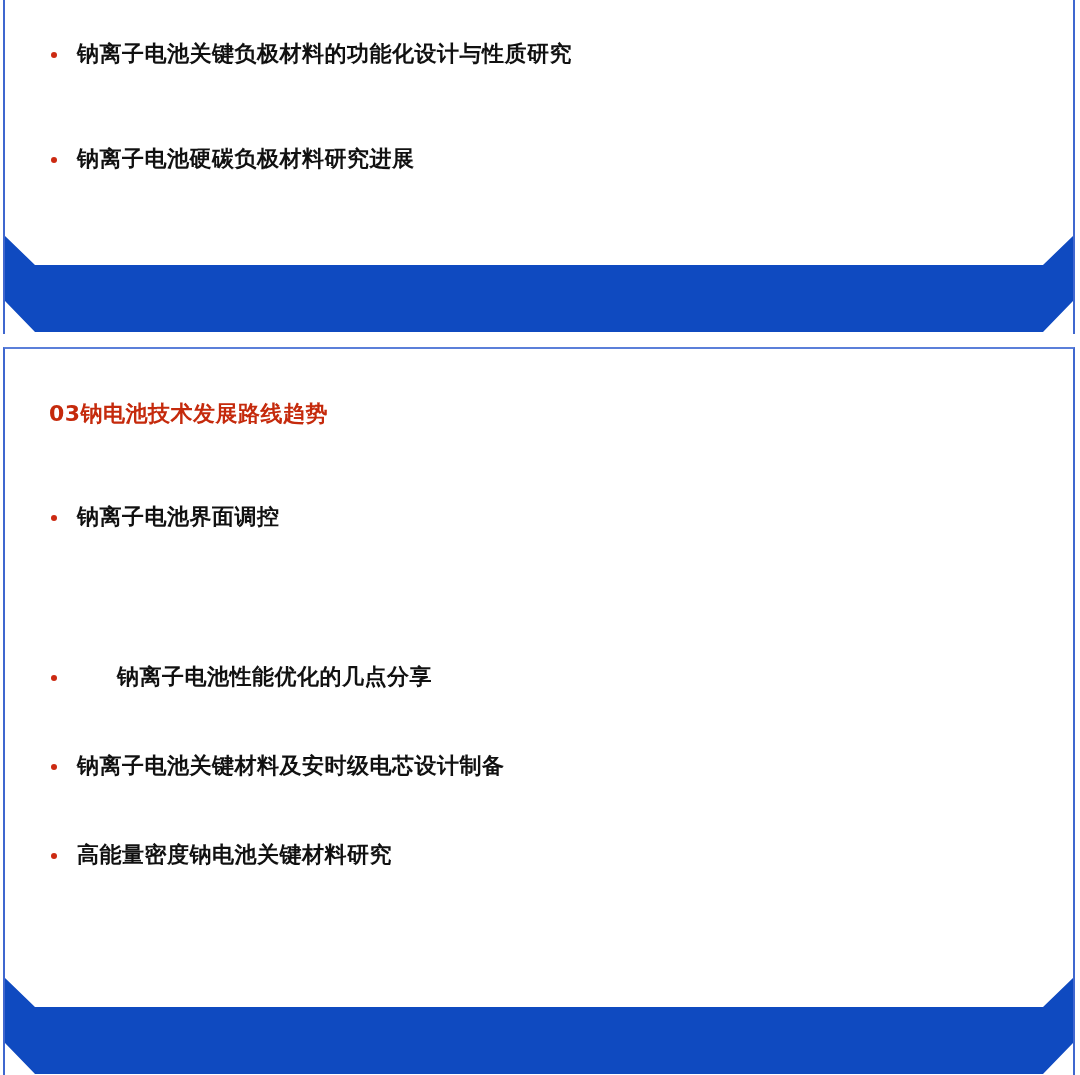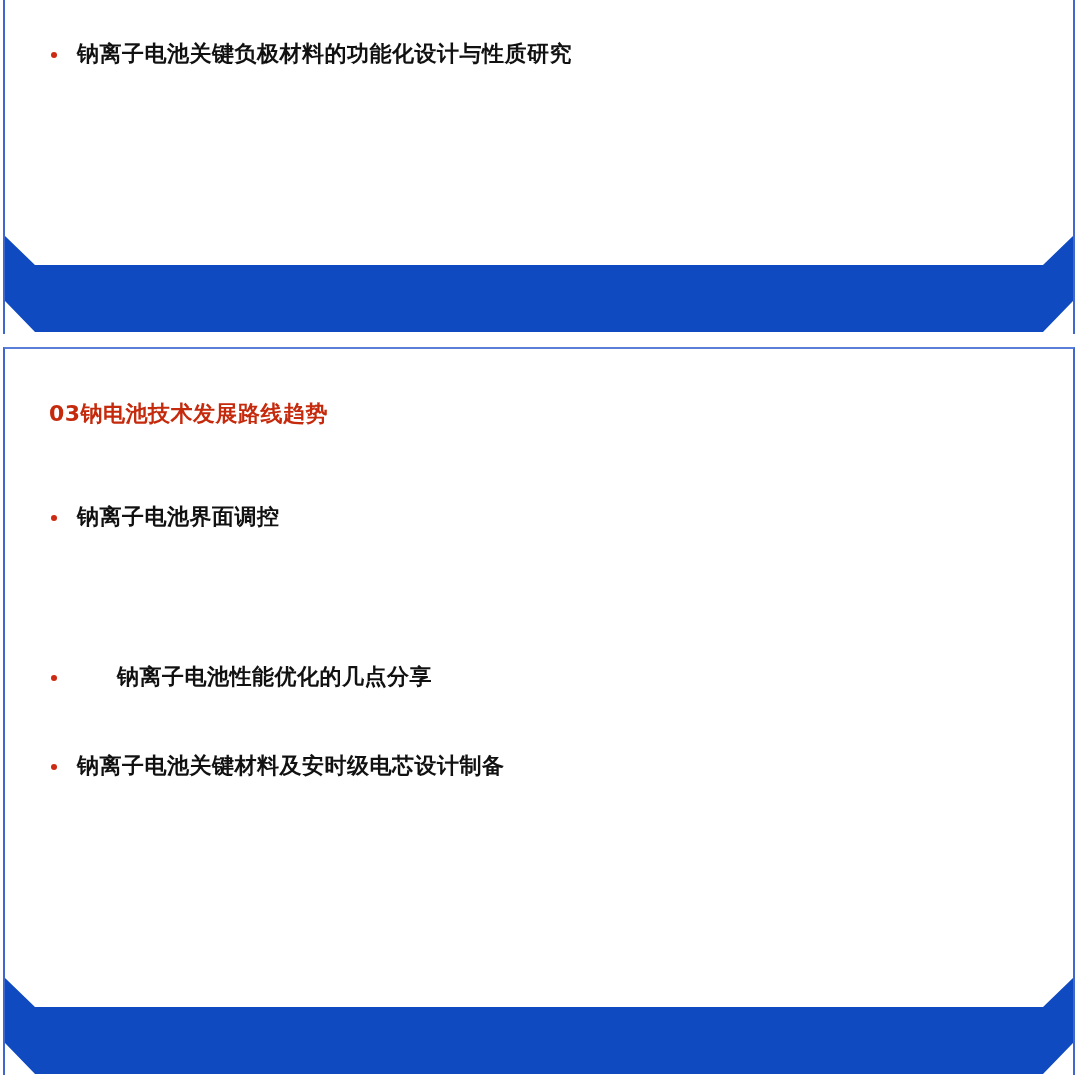--- a/index.html
+++ b/index.html
@@ -17,20 +17,24 @@
     .section-title { position: absolute; left: 44px; font-size: 22px; font-weight: bold; color: #c52a0c; letter-spacing: 0.5px; white-space: nowrap; }
   </style>
 </head>
 <body>
 
 <div class="card top">
   <div class="item" style="top:40px;">
     <span class="bullet"></span>
     <span class="item-text">钠离子电池关键负极材料的功能化设计与性质研究</span>
   </div>
+  <div class="item" style="top:145px;">
+    <span class="bullet"></span>
+    <span class="item-text">钠离子电池硬碳负极材料研究进展</span>
+  </div>
   <div class="bar" style="top:238px;">
     <svg viewBox="0 0 1068 96" preserveAspectRatio="none">
       <polygon points="0,0 30,29 1038,29 1068,0 1068,65 1038,96 30,96 0,65" fill="#0f4ac0"></polygon>
     </svg>
   </div>
 </div>
 
 <div class="card bottom">
   <div class="section-title" style="top:50px;">03钠电池技术发展路线趋势</div>
 
@@ -39,19 +43,23 @@
     <span class="item-text">钠离子电池界面调控</span>
   </div>
   <div class="item" style="top:312px;gap:40px;">
     <span class="bullet"></span>
     <span class="item-text">钠离子电池性能优化的几点分享</span>
   </div>
   <div class="item" style="top:401px;align-items:center;">
     <span class="bullet"></span>
     <span class="item-text">钠离子电池关键材料及安时级电芯设计制备</span>
   </div>
+  <div class="item" style="top:490px;">
+    <span class="bullet"></span>
+    <span class="item-text">高能量密度钠电池关键材料研究</span>
+  </div>
 
   <div class="bar" style="top:629px;">
     <svg viewBox="0 0 1068 96" preserveAspectRatio="none">
       <polygon points="0,0 30,29 1038,29 1068,0 1068,65 1038,96 30,96 0,65" fill="#0f4ac0"></polygon>
     </svg>
   </div>
 </div>
 
 </body></html>

